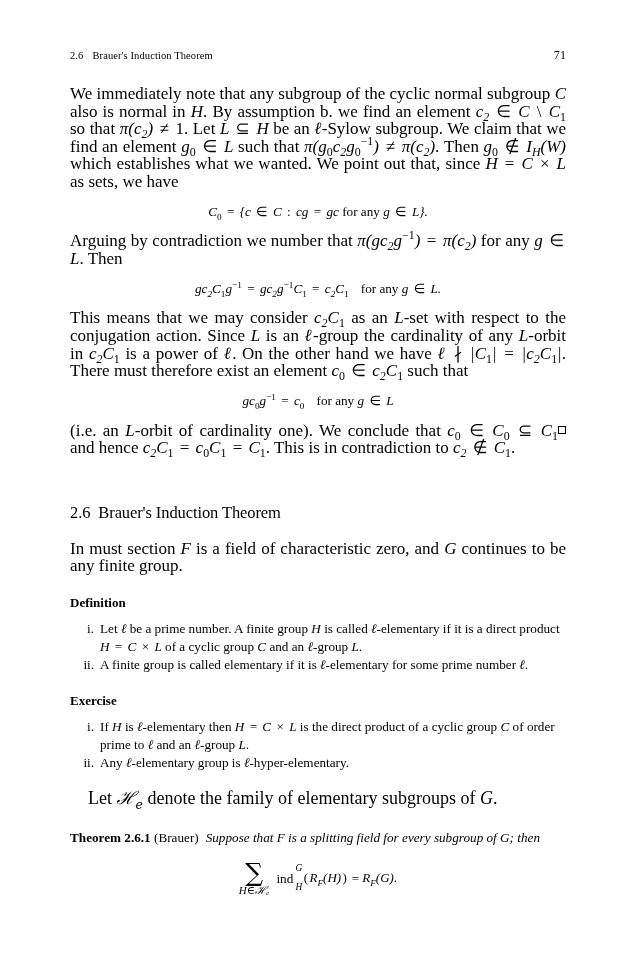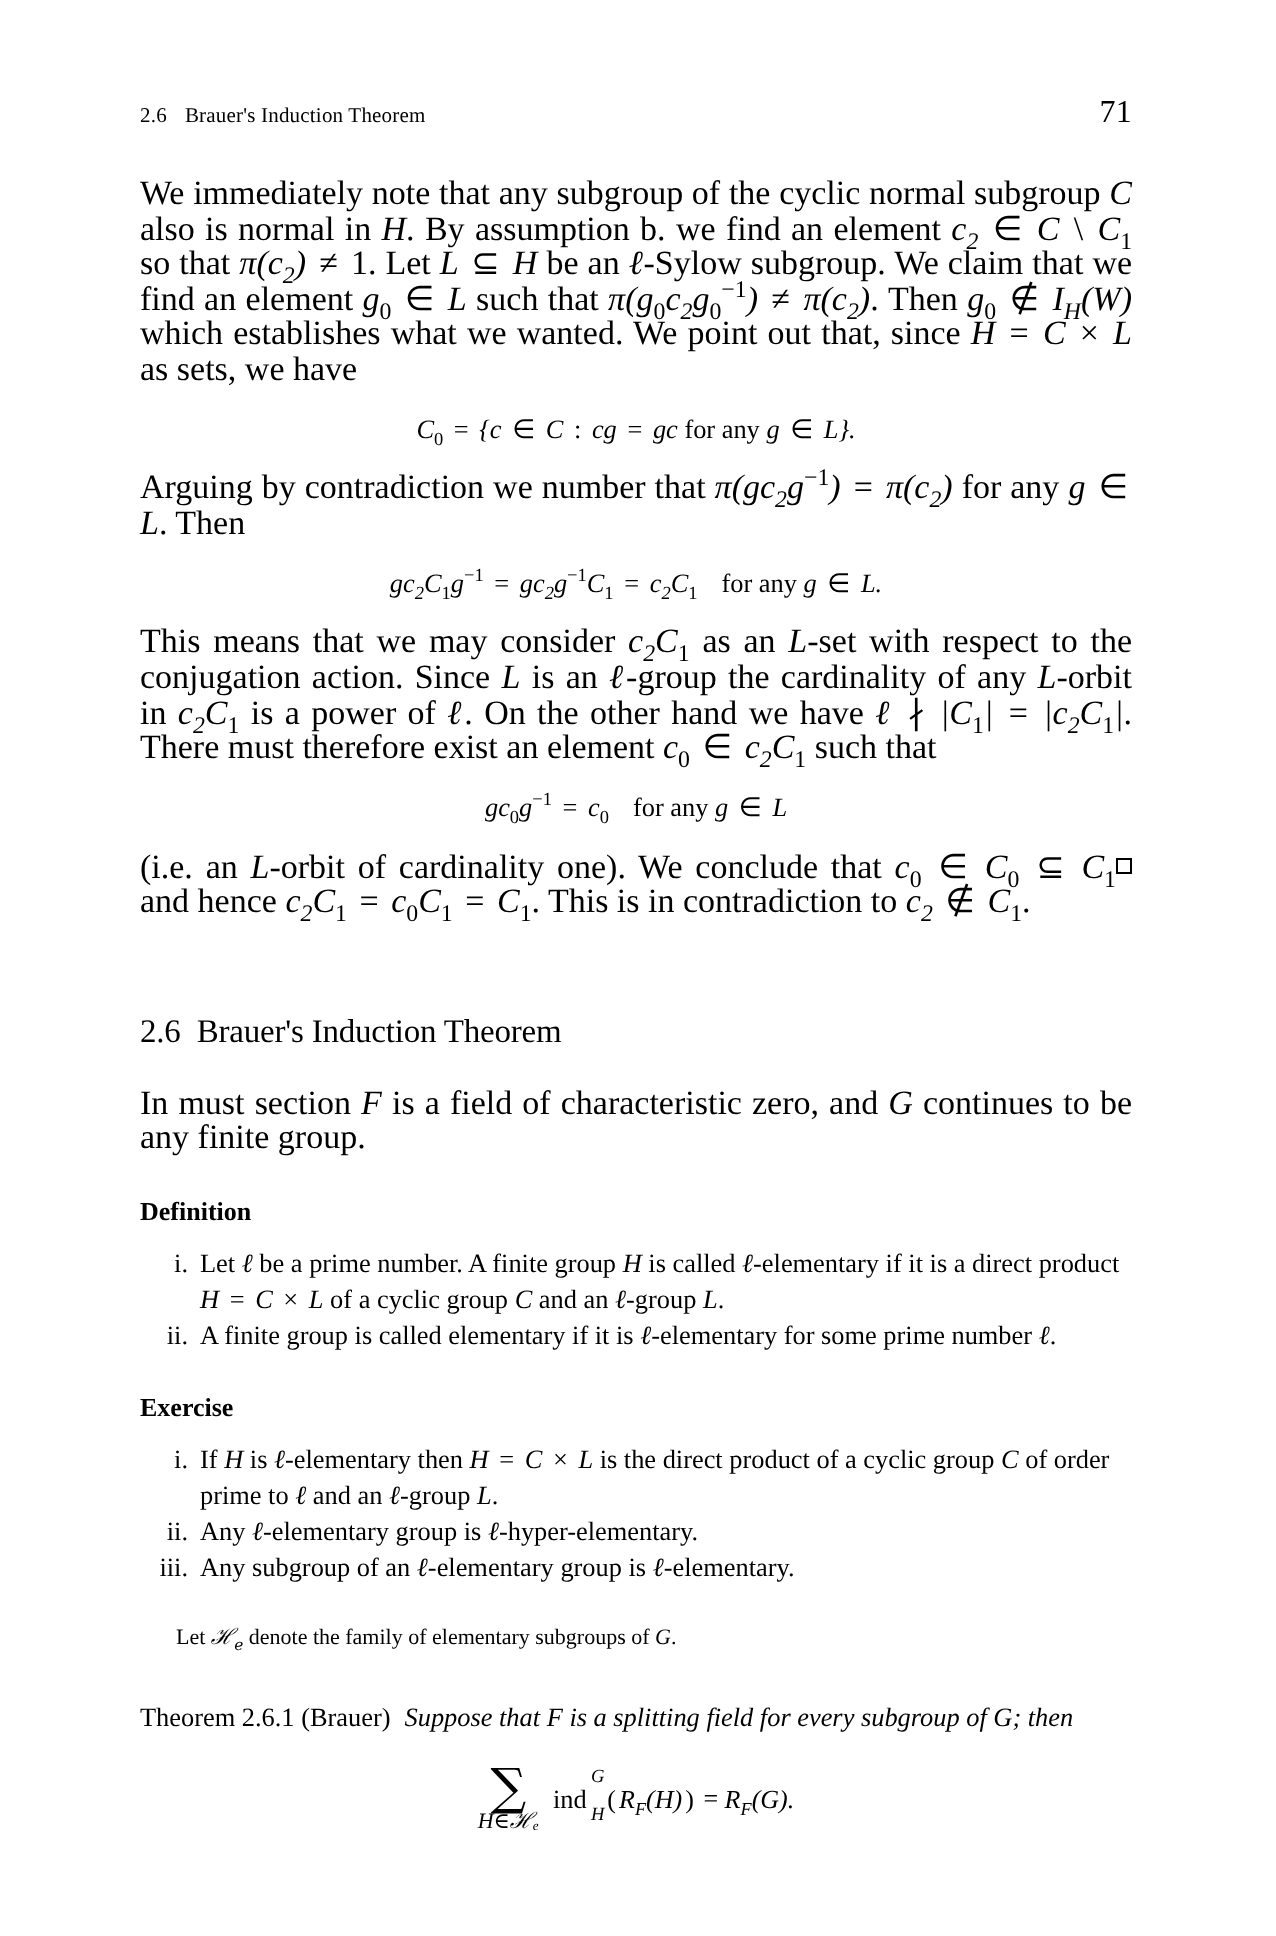--- a/index.html
+++ b/index.html
@@ -25,21 +25,21 @@
   
   .runhead {
     display: flex;
     align-items: baseline;
     justify-content: space-between;
     font-size: 10.5px;
     letter-spacing: 0.1px;
     margin-bottom: 22px;
   }
   .runhead-left { display: flex; gap: 9px; }
-  .runhead-num { font-size: 16px; }
+  .runhead-num { font-size: 12px; }
 
   
   p.body {
     font-size: 17px;
     line-height: 17.6px;
     text-align: justify;
     text-justify: inter-word;
     margin: 0 0 0 0;
     hyphens: none;
   }
@@ -102,34 +102,34 @@
   ol.roman li .marker {
     position: absolute;
     left: 0;
     width: 24px;
     text-align: right;
     font-style: normal;
   }
 
   
   p.indented {
-    font-size: 11px;
+    font-size: 18px;
     line-height: 17.6px;
     margin: 17px 0 0 0;
     text-indent: 18px;
   }
 
   
   p.theorem {
     font-size: 13.2px;
     line-height: 17.6px;
     margin: 22px 0 0 0;
     text-align: left;
   }
-  .thm-name { font-weight: normal; }
+  .thm-name { font-weight: bold; }
   .thm-attr { font-style: normal; }
   .thm-body { font-style: italic; }
   .thm-gap { padding-left: 7px; }
 
   
   .qed {
     display: inline-block;
     width: 8px;
     height: 8px;
     border: 1px solid #000;
@@ -232,23 +232,20 @@
   </ol>
 
   <h3 class="sub">Exercise</h3>
   <ol class="roman">
     <li>
       <span class="marker">i.</span><span>If </span><i class="m">H</i><span> is </span><i class="m">ℓ</i><span>-elementary then </span><i class="m">H <span class="op">=</span> C <span class="op">×</span> L</i><span> is the direct product of a cyclic group </span><i class="m">C</i><span> of order prime to </span><i class="m">ℓ</i><span> and an </span><i class="m">ℓ</i><span>-group </span><i class="m">L</i><span>.</span>
     </li>
     <li>
       <span class="marker">ii.</span><span>Any </span><i class="m">ℓ</i><span>-elementary group is </span><i class="m">ℓ</i><span>-hyper-elementary.</span>
     </li>
-    <li>
-      <span class="marker">iii.</span><span>Any subgroup of an </span><i class="m">ℓ</i><span>-elementary group is </span><i class="m">ℓ</i><span>-elementary.</span>
-    </li>
   </ol>
 
   <p class="indented">
     <span>Let </span><span class="script">ℋ<sub class="ro" style="font-style:italic;">e</sub></span><span> denote the family of elementary subgroups of </span><i class="m">G</i><span>.</span>
   </p>
 
   <p class="theorem">
     <span class="thm-name">Theorem 2.6.1</span>&nbsp;<span class="thm-attr">(Brauer)</span><span class="thm-gap"></span><span class="thm-body"><span>Suppose that </span><i class="m">F</i><span> is a splitting field for every subgroup of </span><i class="m">G</i><span>; then</span></span>
   </p>
 

